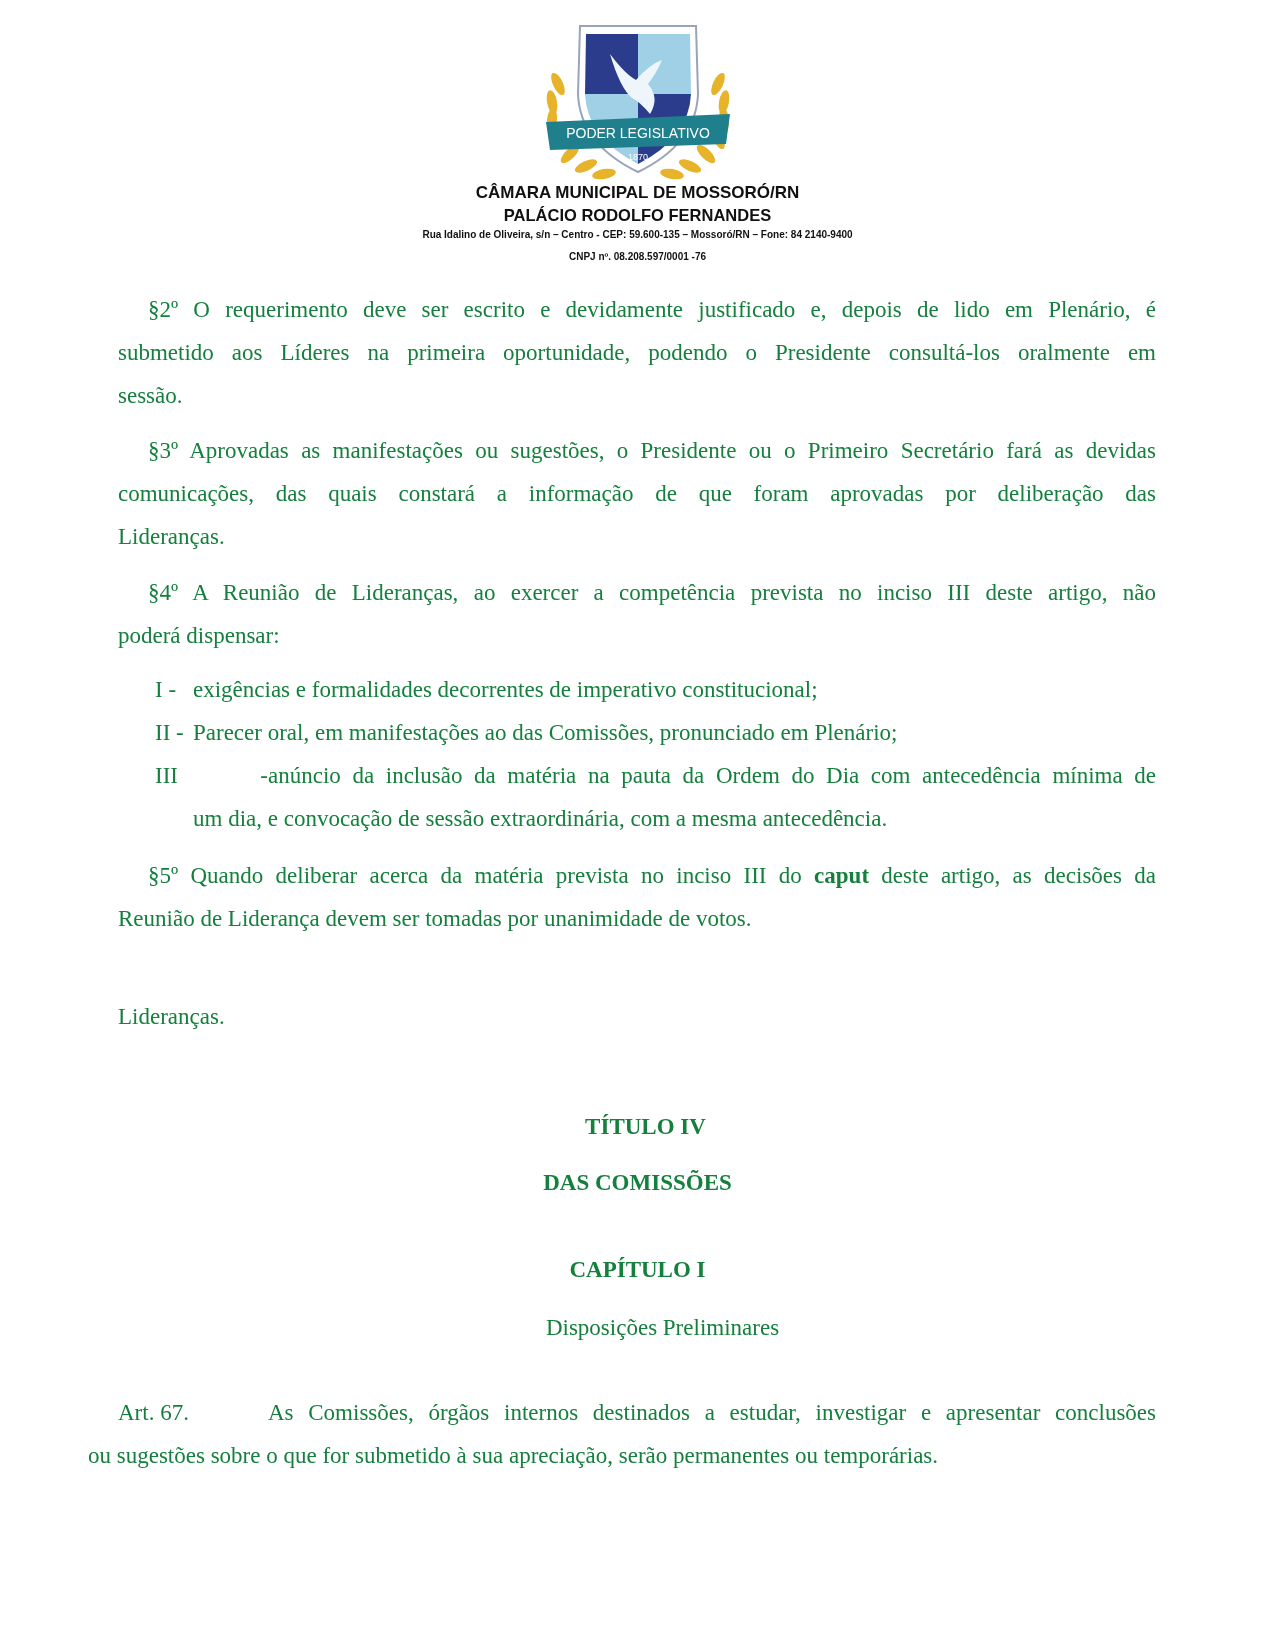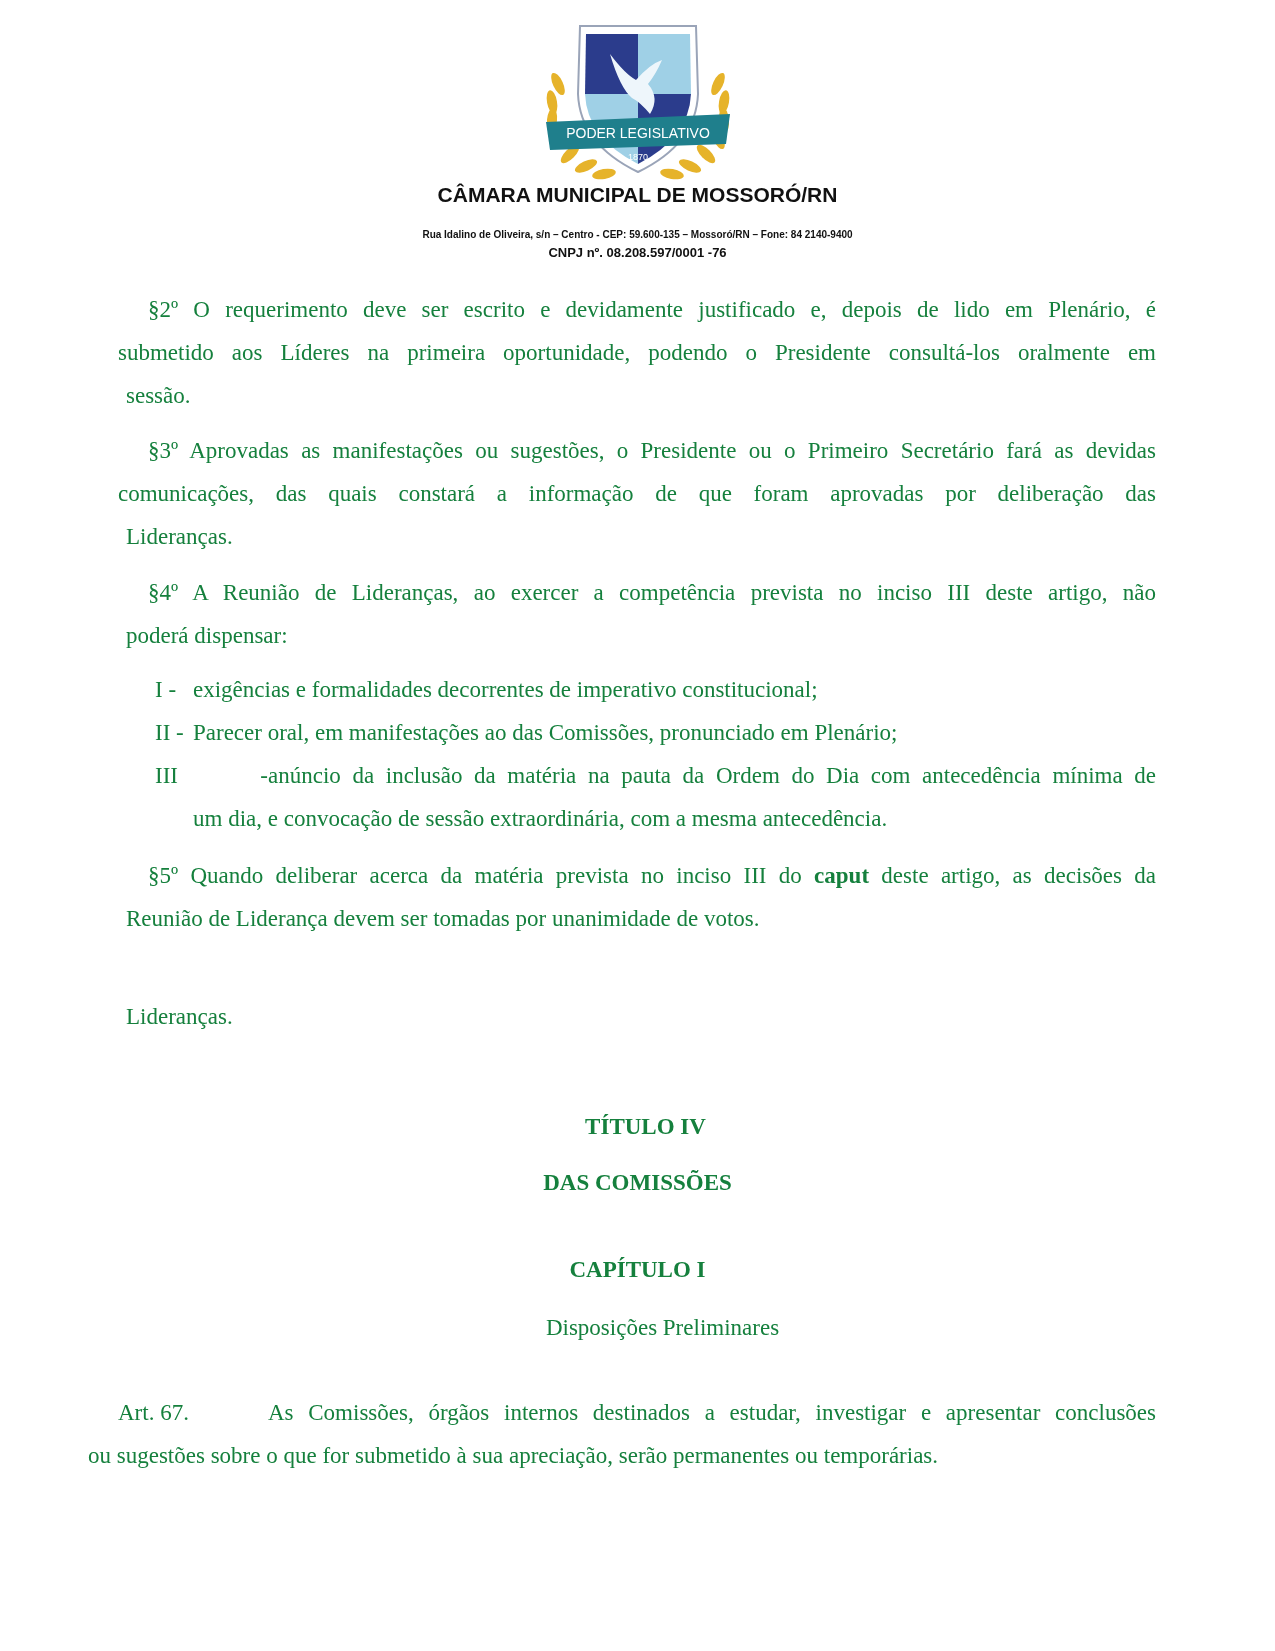--- a/index.html
+++ b/index.html
@@ -3,30 +3,30 @@
   <meta charset="utf-8">
   <style>
     html, body { margin: 0; padding: 0; background: #ffffff; }
     body { width: 1275px; height: 1651px; position: relative; overflow: hidden; color: #111; }
     .page { position: absolute; left: 0; top: 0; width: 1275px; height: 1651px; background: #fff; border-radius: 30px; }
 
     
     .logo { position: absolute; left: 540px; top: 14px; width: 196px; height: 168px; }
     .hdr { position: absolute; left: 0; width: 1275px; text-align: center;
            font-family: "Liberation Sans", sans-serif; font-weight: bold; color: #111; }
-    .hdr1 { top: 183px; font-size: 21px; }
+    .hdr1 { top: 183px; font-size: 17px; }
     .hdr2 { top: 206px; font-size: 16.5px; }
     .hdr3 { top: 229px; font-size: 10px; }
-    .hdr4 { top: 245px; font-size: 13px; }
+    .hdr4 { top: 251px; font-size: 10px; }
 
     
     .t { position: absolute; font-family: "Liberation Serif", serif; font-size: 23px;
          line-height: 43px; color: #15803d; }
     .just { left: 118px; width: 1038px; text-align: justify; text-align-last: justify; }
-    .last { text-align-last: left; margin-left: 8px; }
+    .last { text-align-last: left; }
     .ind { text-indent: 30px; }
     .item { left: 155px; width: 1000px; }
     .item .num { display: inline-block; }
     .center { left: 0; width: 1275px; text-align: center; }
     .bold { font-weight: bold; }
     .art-num { position: absolute; left: 118px; }
     .art-text { position: absolute; left: 268px; width: 888px; text-align: justify; text-align-last: justify; }
   </style>
 </head>
 <body>
@@ -66,20 +66,21 @@
     </g>
 
     <path d="M70 40 Q85 60 96 66 Q110 50 122 46 Q116 60 108 70 Q120 84 110 100 Q100 88 92 84 Q80 74 70 40 Z" fill="#eef6fb"></path>
 
     <path d="M6 108 L190 100 L186 130 L10 136 Z" fill="#1f7f8c"></path>
     <text x="98" y="124" text-anchor="middle" font-family="Liberation Sans, sans-serif" font-size="14" fill="#ffffff">PODER LEGISLATIVO</text>
     <text x="98" y="146" text-anchor="middle" font-family="Liberation Sans, sans-serif" font-size="9" fill="#ffffff">1870</text>
   </svg>
 
   <div class="hdr hdr1">CÂMARA MUNICIPAL DE MOSSORÓ/RN</div>
+  <div class="hdr hdr2">PALÁCIO RODOLFO FERNANDES</div>
   <div class="hdr hdr3">Rua Idalino de Oliveira, s/n – Centro - CEP: 59.600-135 – Mossoró/RN – Fone: 84 2140-9400</div>
   <div class="hdr hdr4">CNPJ nº.  08.208.597/0001 -76</div>
 
   <div class="t just ind" style="top:288px;">§2º O requerimento deve ser escrito e devidamente justificado e, depois de lido em Plenário, é</div>
   <div class="t just" style="top:331px;">submetido aos Líderes na primeira oportunidade, podendo o Presidente consultá-los oralmente em</div>
   <div class="t just last" style="top:374px;">sessão.</div>
 
   <div class="t just ind" style="top:429px;">§3º Aprovadas as manifestações ou sugestões, o Presidente ou o Primeiro Secretário fará as devidas</div>
   <div class="t just" style="top:472px;">comunicações, das quais constará a informação de que foram aprovadas por deliberação das</div>
   <div class="t just last" style="top:515px;">Lideranças.</div>

